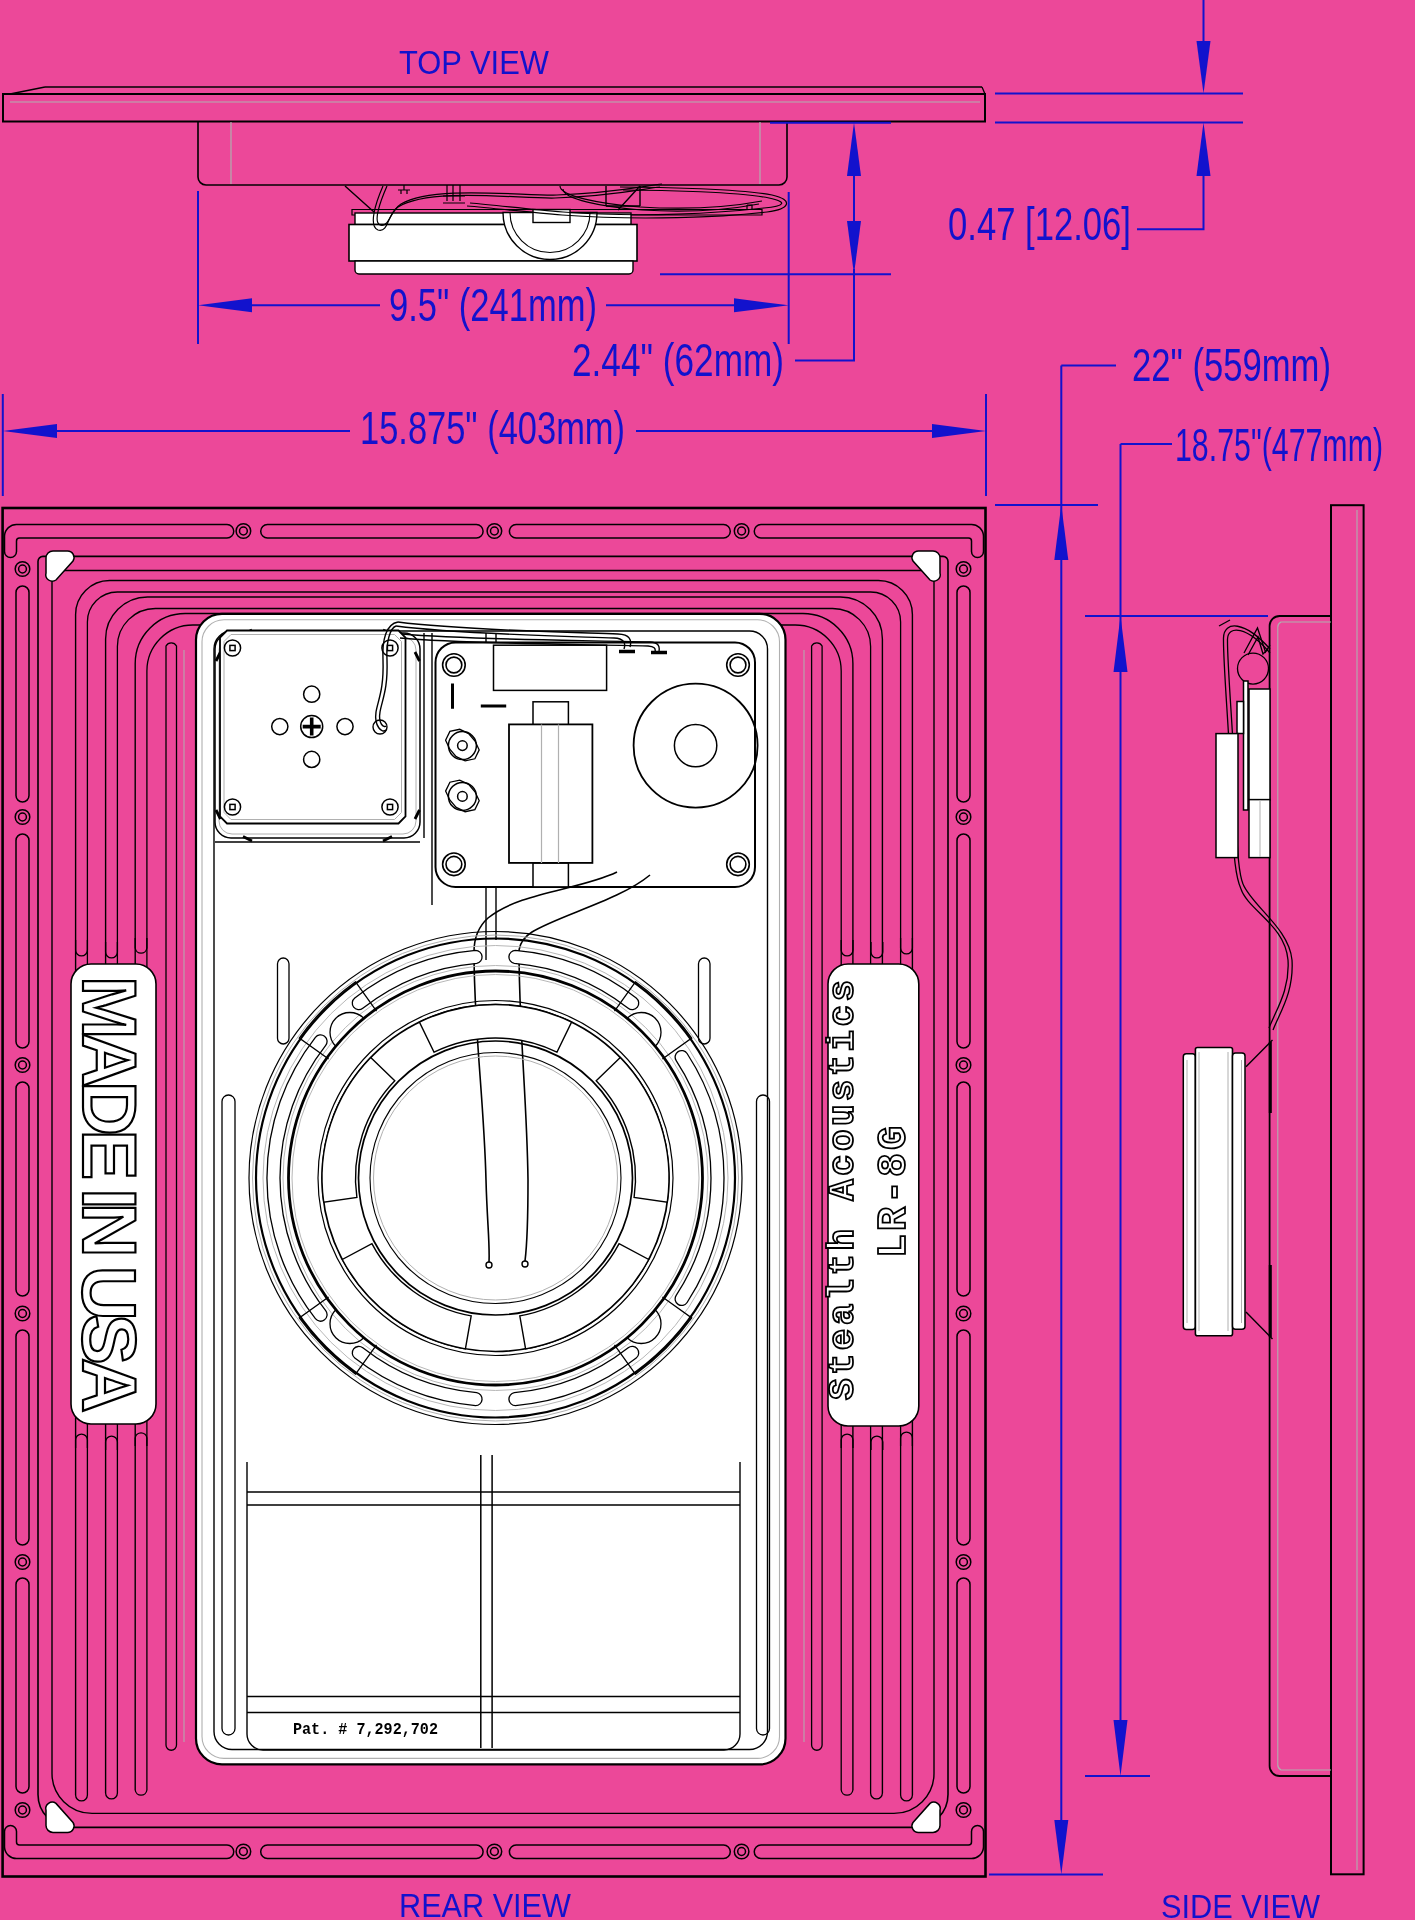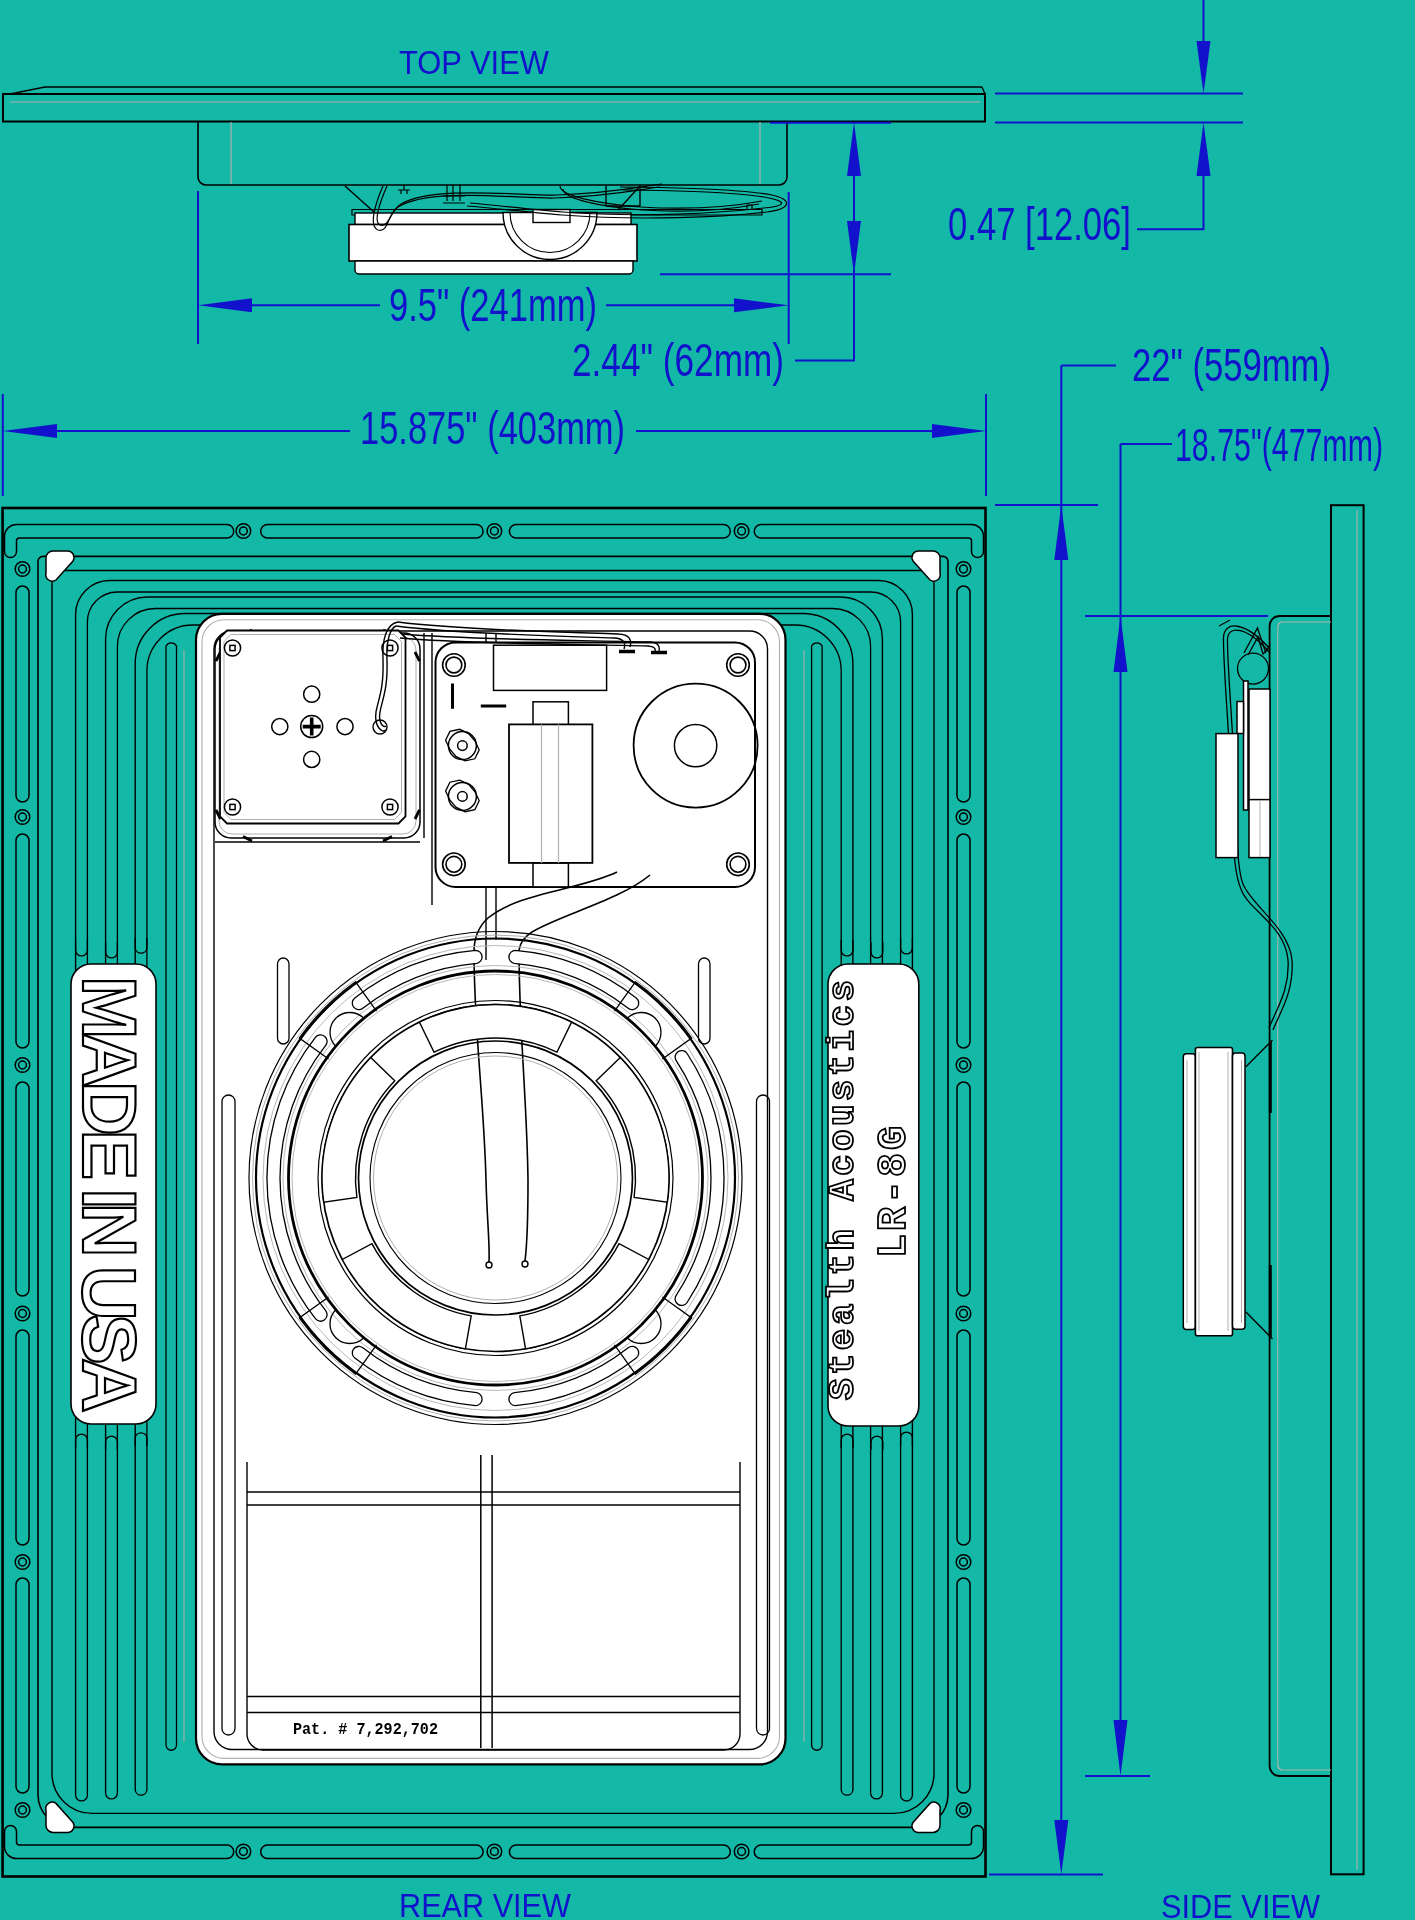--- a/index.html
+++ b/index.html
@@ -1,16 +1,16 @@
 <!DOCTYPE html>
 <html><head>
 <meta charset="utf-8">
 <style>
 html,body{margin:0;padding:0;background:#fff;}
-#page{position:relative;width:1415px;height:1920px;background:#14b8a6;overflow:hidden;
+#page{position:relative;width:1415px;height:1920px;background:#ec4899;overflow:hidden;
 font-family:"Liberation Sans",sans-serif;}
 svg{position:absolute;top:0;left:0;}
 .k{fill:none;stroke:#000;}
 .g{fill:none;stroke:#b0b0b0;}
 .b{fill:none;stroke:#1212cd;}
 .bf{fill:#1212cd;stroke:none;}
 .wk{fill:#fff;stroke:#000;}
 text.dim{fill:#1212cd;font-size:46px;}
 text.lbl{fill:#1212cd;font-size:34px;}
 </style>

